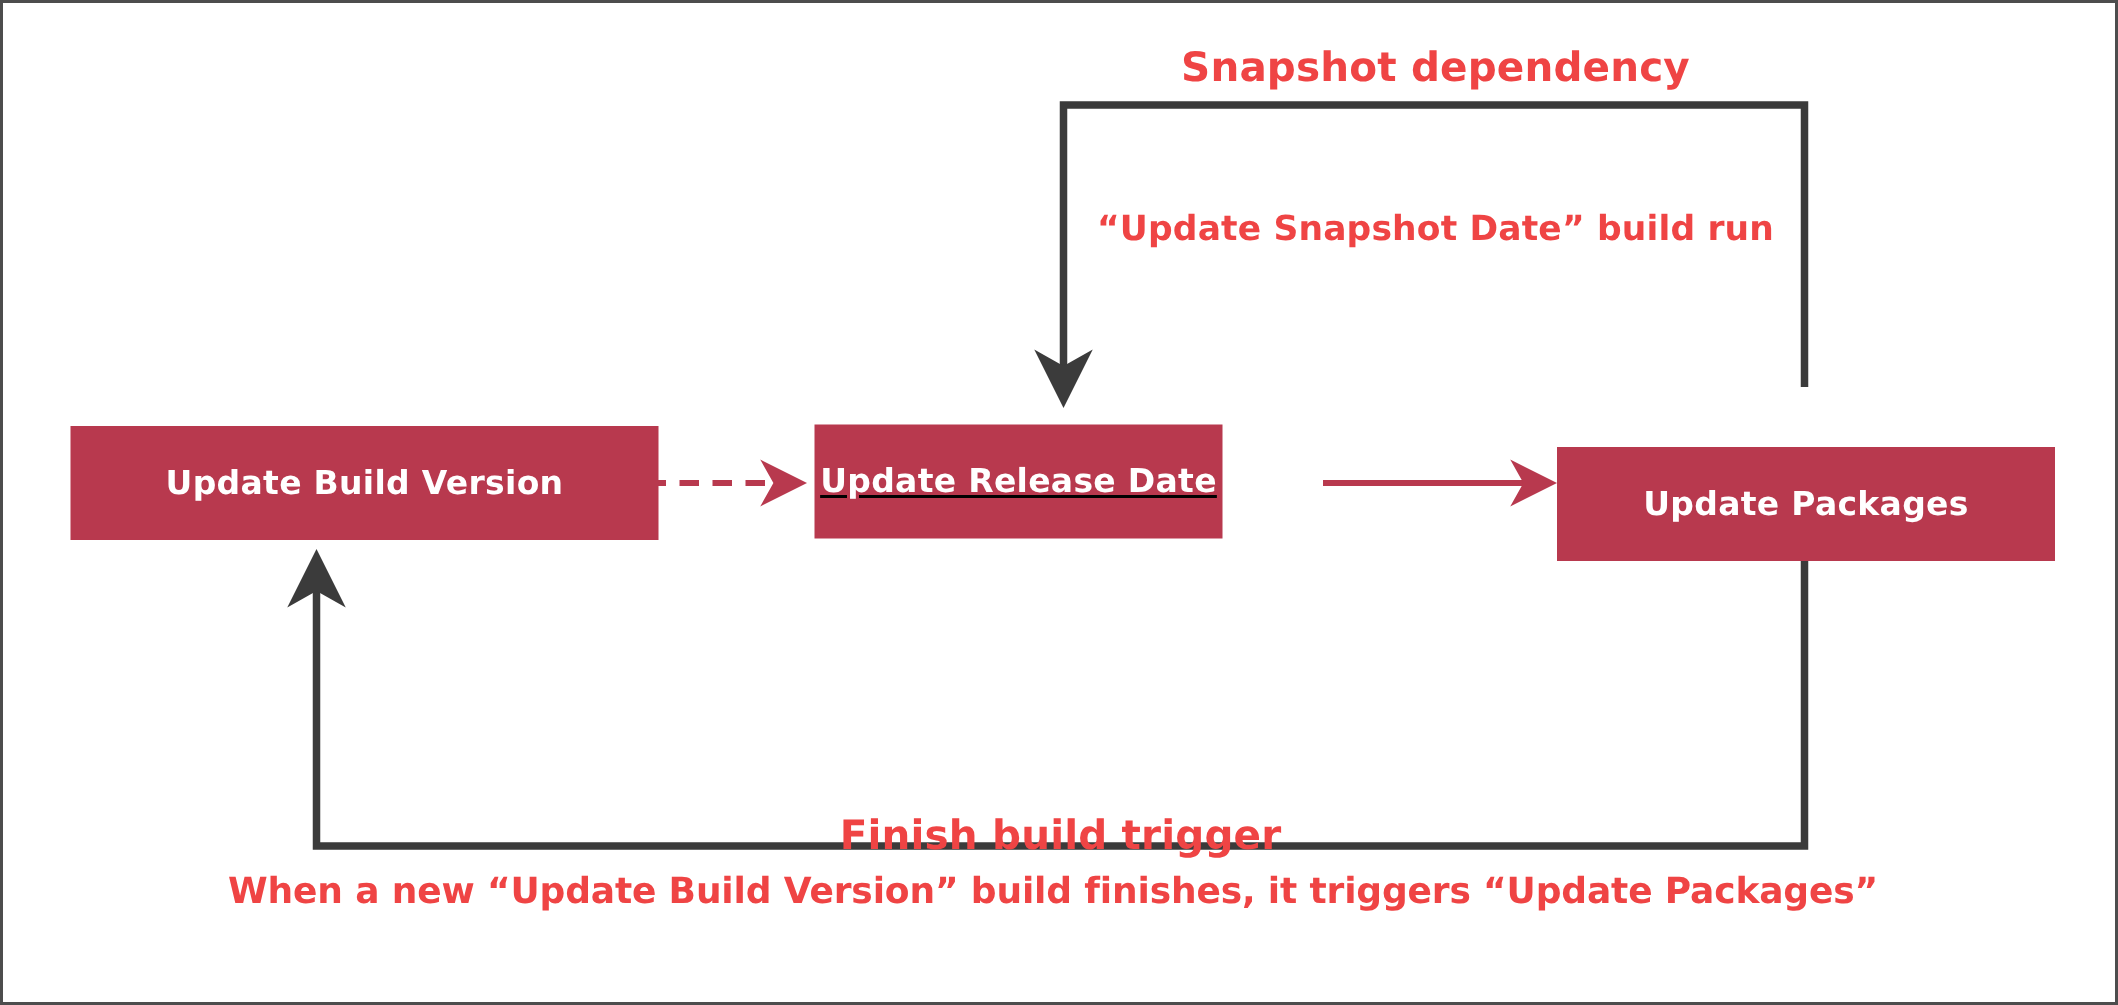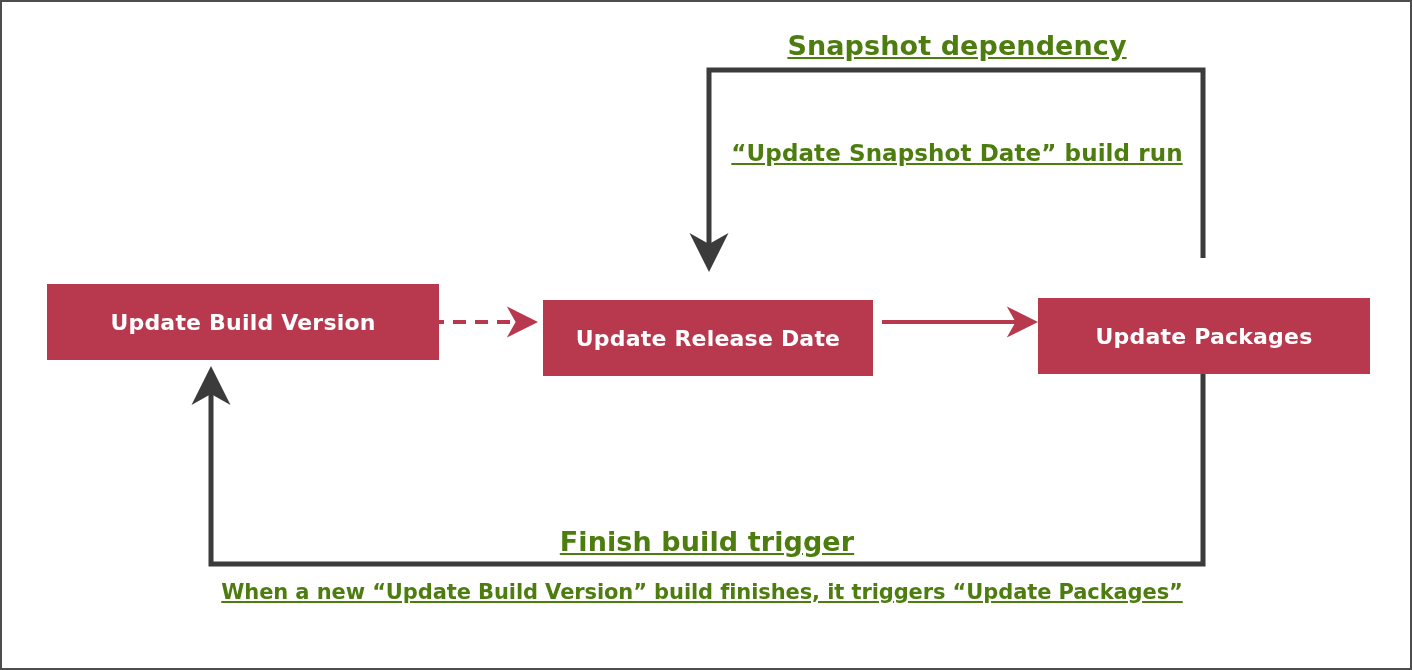--- a/index.html
+++ b/index.html
@@ -38,38 +38,37 @@
   .node-label {
     color: #ffffff;
     font-size: 22px;
     font-weight: bold;
     letter-spacing: 0.2px;
     white-space: nowrap;
     font-family: "DejaVu Sans", "Liberation Sans", sans-serif;
   }
   .edge-text {
     position: absolute;
-    color: #4d7c0f;
+    color: #ef4444;
     font-weight: bold;
     white-space: nowrap;
     font-family: "DejaVu Sans", "Liberation Sans", sans-serif;
     text-align: right;
     transform: translateX(-50%);
-    text-decoration: underline;
   }
   .edge-title {
     font-size: 27px;
     letter-spacing: 0.1px;
   }
   .edge-detail {
     font-size: 23px;
     letter-spacing: 0.1px;
   }
   .edge-caption {
-    font-size: 21px;
+    font-size: 24px;
     letter-spacing: -0.1px;
   }
 </style>
 </head>
 <body>
 
 <div id="canvas">
 
   <svg id="diagram-svg" viewBox="0 0 1412 670">
     <defs>
@@ -87,30 +86,30 @@
 
     <path d="M 385 320 L 520 320" fill="none" stroke="#b8394e" stroke-width="4" stroke-dasharray="13 9" stroke-linecap="butt" marker-end="url(#arrow-red)"></path>
 
     <path d="M 880 320 L 1020 320" fill="none" stroke="#b8394e" stroke-width="4" stroke-linecap="butt" marker-end="url(#arrow-red)"></path>
   </svg>
 
   <div class="node-box" style="left:45px; top:282px; width:392px; height:76px;">
     <span class="node-label">Update Build Version</span>
   </div>
 
-  <div class="node-box" style="left:541px; top:298px; width:330px; height:76px;">
+  <div class="node-box" style="left:541px; top:281px; width:272px; height:76px;text-decoration:underline;">
     <span class="node-label">Update Release Date</span>
   </div>
 
   <div class="node-box" style="left:1036px; top:282px; width:332px; height:76px;margin-top:14px;">
     <span class="node-label">Update Packages</span>
   </div>
 
   <div class="edge-text edge-title" style="left:955px; top:28px;">Snapshot dependency</div>
 
 
   <div class="edge-text edge-detail" style="left:955px; top:138px;">“Update Snapshot Date” build run</div>
 
-  <div class="edge-text edge-title" style="left:705px; top:524px;">Finish build trigger</div>
+  <div class="edge-text edge-title" style="left:705px; top:540px;">Finish build trigger</div>
 
   <div class="edge-text edge-caption" style="left:700px; top:578px;">When a new “Update Build Version” build finishes, it triggers “Update Packages”</div>
 
 </div>
 
 </body></html>

